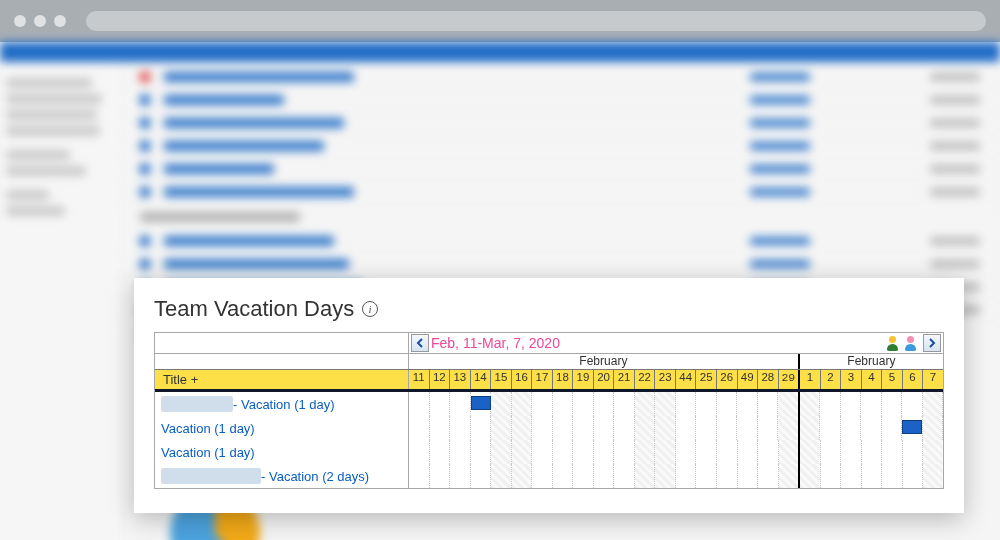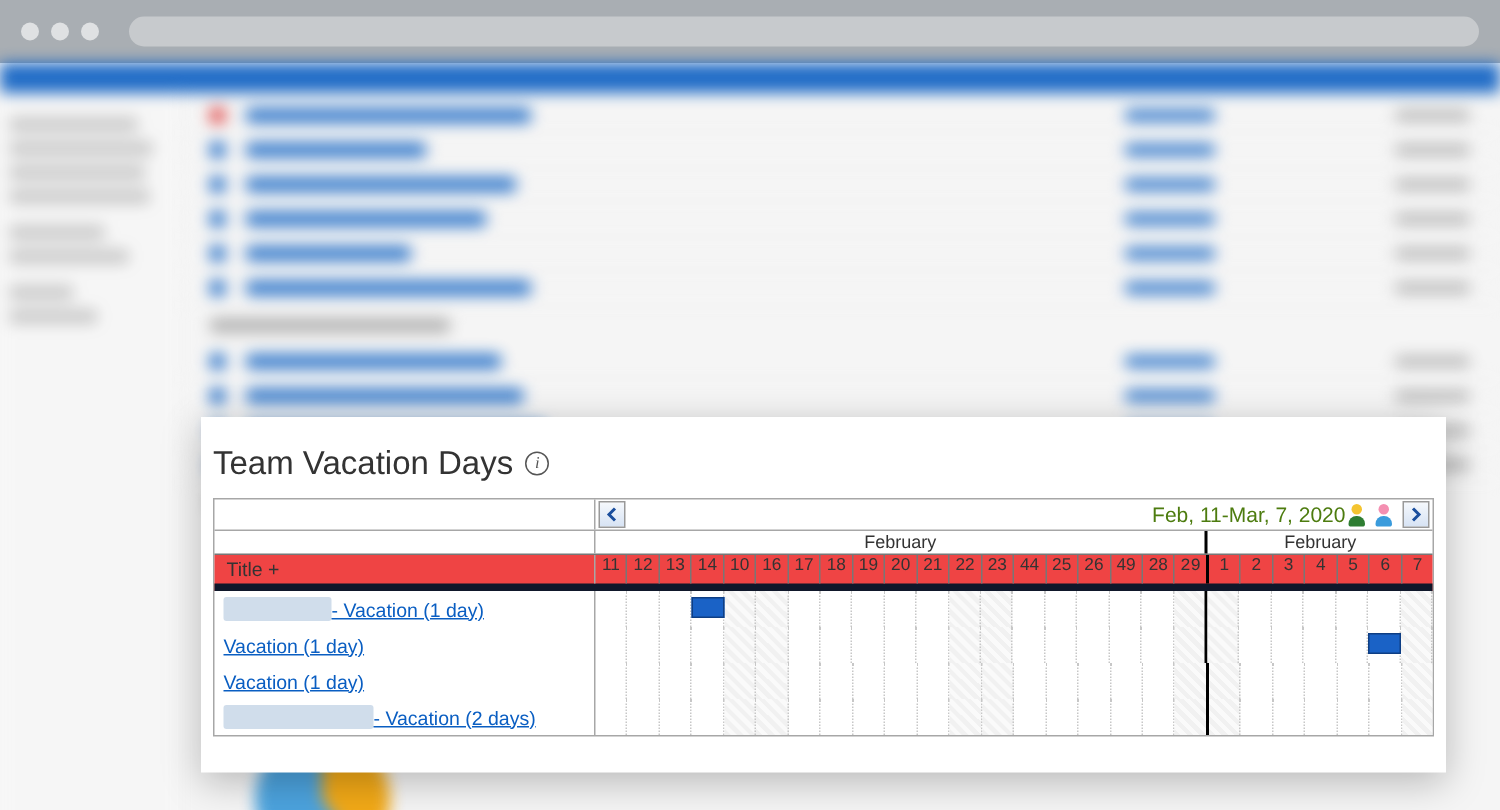--- a/index.html
+++ b/index.html
@@ -22,54 +22,54 @@
   .bg-sq { width: 10px; height: 10px; background: #0a5ec2; margin-right: 14px; }
   .bg-link { height: 10px; background: #0a5ec2; border-radius: 3px; opacity: .9; }
   .bg-meta { height: 8px; background: #0a5ec2; border-radius: 3px; opacity: .9; width: 60px; margin-left: auto; }
   .bg-date { height: 8px; background: #555; border-radius: 3px; width: 50px; margin-left: 120px; opacity:.4; }
   .bg-group { height: 10px; background: #666; width: 160px; margin: 8px 20px; border-radius: 3px; opacity:.5; }
   .bg-pie { width: 90px; height: 90px; border-radius: 50%; background: conic-gradient(#f2a100 0 40%, #3a9bdc 40% 100%); margin: 20px 50px; }
 
   
   .card {
     position: absolute; top: 278px; left: 134px; width: 830px; background: #fff;
-    box-shadow: 0 6px 24px rgba(0,0,0,.25); padding: 18px 8px 24px; z-index: 10;
+    box-shadow: 0 6px 24px rgba(0,0,0,.25); padding: 18px 20px 24px; z-index: 10;
   }
   .card-title { font-size: 22px; font-weight: 300; color: #333; display: flex; align-items: center; gap: 8px; margin-bottom: 10px; }
   .info-icon { width: 16px; height: 16px; border: 1.5px solid #555; border-radius: 50%; display: inline-flex; align-items: center; justify-content: center; font-size: 11px; font-style: italic; font-family: Georgia, serif; color: #555; }
 
   .gantt { border: 1px solid #a7a7a7; font-size: 12px; color: #333; }
 
   
   .controls { display: flex; border-bottom: 1px solid #a7a7a7; }
   .controls-left { width: 254px; border-right: 1px solid #a7a7a7; }
   .controls-right { flex: 1; display: flex; align-items: center; position: relative; height: 20px; }
   .nav-btn { width: 18px; height: 18px; border: 1px solid #999; background: linear-gradient(#f5f8fc,#d7e3f4); color: #1a4e9d; font-size: 12px; display: flex; align-items: center; justify-content: center; margin: 0 2px; cursor: pointer; }
-  .date-range { flex: 1; text-align: right; font-size: 14px; color: #4d7c0f; }
+  .date-range { flex: 1; text-align: left; font-size: 14px; color: #ec4899; }
   .people-icons { display: flex; gap: 2px; margin-right: 2px; }
   .person { width: 16px; height: 16px; position: relative; }
   .person::before { content:""; position:absolute; top:1px; left:4px; width:7px; height:7px; border-radius:50%; background: var(--c); }
   .person::after { content:""; position:absolute; bottom:0; left:2px; width:11px; height:7px; border-radius: 6px 6px 2px 2px; background: var(--c2); }
 
   
   .month-row { display: flex; border-bottom: 1px solid #777; }
   .month-left { width: 254px; border-right: 1px solid #a7a7a7; }
   .month-cell { text-align: center; font-size: 12px; padding: 0 0 1px; position: relative; }
   .month-sep { border-right: 2px solid #000; }
 
   
-  .day-row { display: flex; border-bottom: 5px solid #0f172a; background: #ef4444; }
+  .day-row { display: flex; border-bottom: 3px solid #0f172a; background: #fde047; }
   .title-header { width: 254px; border-right: 1px solid #a7a7a7; padding: 2px 8px; font-size: 13px; color: #333; }
   .day { flex: 1; text-align: center; border-right: 1px solid #777; font-size: 11.5px; padding: 1px 0; min-width: 0; }
   .day:last-child { border-right: none; }
   .day-sep { border-right: 2px solid #000 !important; font-family: Liberation Mono, monospace; }
 
   
   .body-row { display: flex; min-height: 24px; }
-  .row-title { width: 254px; border-right: 1px solid #a7a7a7; display: flex; align-items: center; padding: 3px 6px; font-size: 13px; color: #0a5ec2; text-decoration: underline; }
+  .row-title { width: 254px; border-right: 1px solid #a7a7a7; display: flex; align-items: center; padding: 3px 6px; font-size: 13px; color: #0a5ec2; }
   .row-blob { background: #d0ddeb; height: 16px; border-radius: 2px; }
   .row-cells { flex: 1; display: flex; position: relative; }
   .cell { flex: 1; border-right: 1px dotted #c7c7c7; }
   .cell.weekend { background: repeating-linear-gradient(45deg,#f1f1f1 0 3px,#fafafa 3px 6px); }
   .cell.msep { border-right: 2px solid #000; }
   .cell:last-child { border-right: none; }
   .bar { position: absolute; top: 4px; height: 14px; background: #1a62c6; border: 1px solid #0e3e84; }
 
 </style>
 </head>
@@ -201,21 +201,21 @@
       <div class="month-cell" style="flex:7">February</div>
     </div>
 
     <div class="day-row">
       <div class="title-header">Title +</div>
       <div id="day-header-cells" style="flex:1;display:flex">
           <div class="day">11</div>
           <div class="day">12</div>
           <div class="day">13</div>
           <div class="day">14</div>
-          <div class="day">10</div>
+          <div class="day">15</div>
           <div class="day">16</div>
           <div class="day">17</div>
           <div class="day">18</div>
           <div class="day">19</div>
           <div class="day">20</div>
           <div class="day">21</div>
           <div class="day">22</div>
           <div class="day">23</div>
           <div class="day">44</div>
           <div class="day">25</div>

